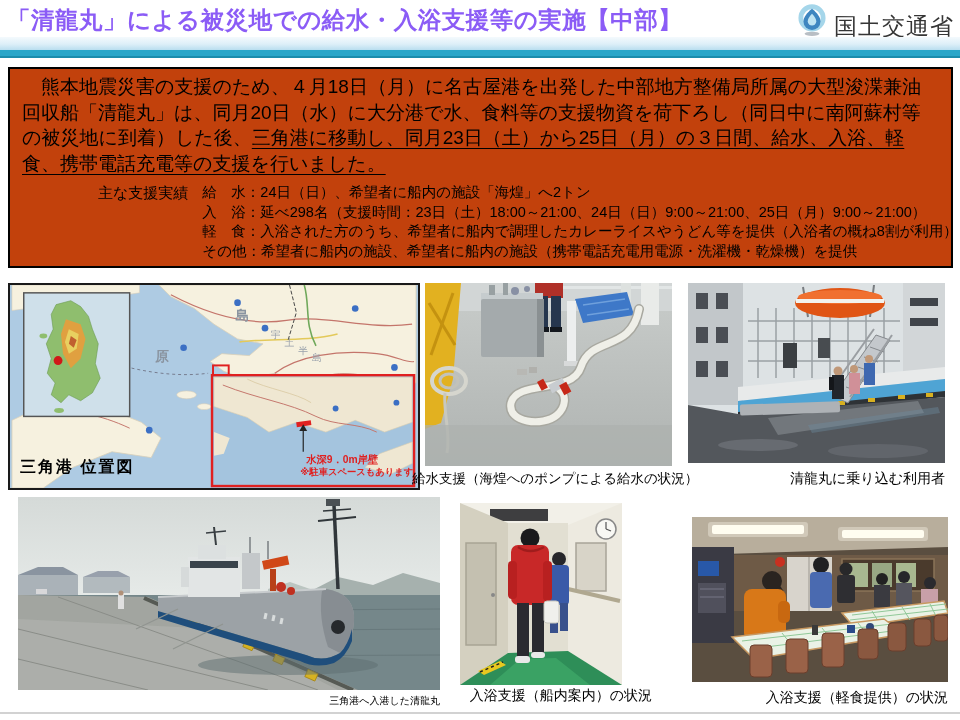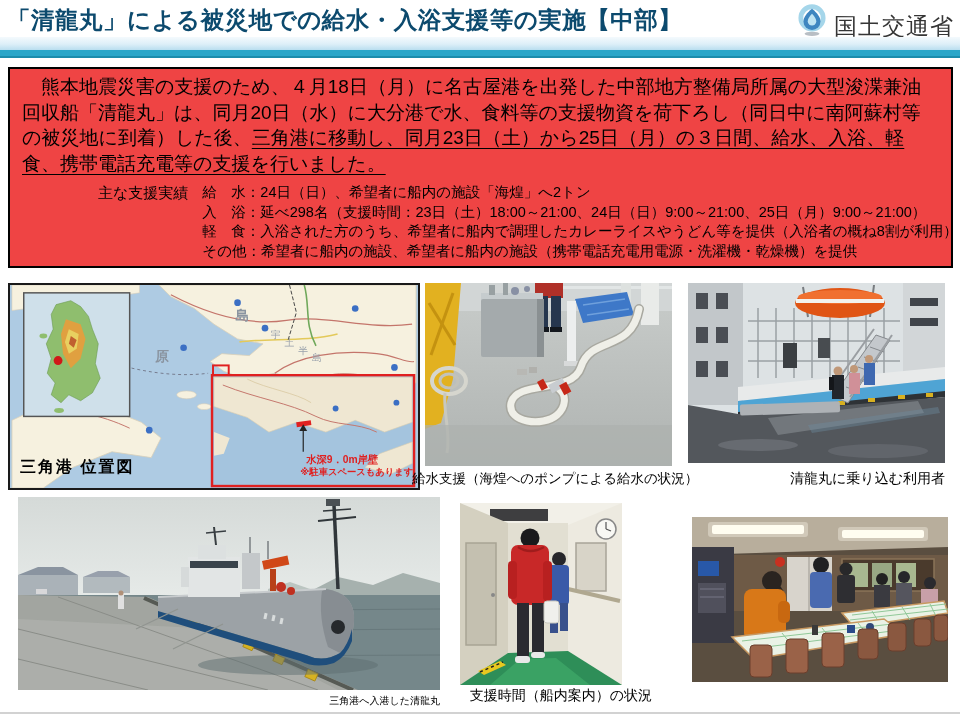--- a/index.html
+++ b/index.html
@@ -4,31 +4,31 @@
 <style>
   html,body{margin:0;padding:0;background:#888;}
   *{box-sizing:border-box;}
   .slide{
     position:relative;width:960px;height:720px;background:#ffffff;overflow:hidden;
     font-family:"Liberation Sans","DejaVu Sans",sans-serif;margin:0 auto;
   }
   
   .title{
     position:absolute;left:7px;top:4px;font-size:23.5px;font-weight:bold;
-    color:#0c4a6e;letter-spacing:0.5px;white-space:nowrap;
+    color:#8b5cf6;letter-spacing:0.5px;white-space:nowrap;
   }
   .logo{position:absolute;right:6px;top:2px;height:36px;display:flex;align-items:center;gap:5px;}
   .logo-text{font-size:23px;color:#353535;letter-spacing:1px;font-weight:500;margin-top:13px;}
   .band-light{position:absolute;left:0;top:37px;width:960px;height:13px;
     background:linear-gradient(180deg,#F4FAFD 0%,#DDEFF8 55%,#B9DEEF 100%);}
   .band-teal{position:absolute;left:0;top:50px;width:960px;height:8px;background:#2AA6C9;border-bottom:2px solid #1B8CAC;}
   
   .infobox{
     position:absolute;left:8px;top:67px;width:945px;height:201px;
-    background:#ef4444;border:2px solid #000;padding:5px 12px 0 12px;
+    background:#c2410c;border:2px solid #000;padding:5px 12px 0 12px;
   }
   .para{margin:0;font-size:19px;line-height:25.5px;color:#000;}
   .ul{text-decoration:underline;text-underline-offset:4px;}
   .results{display:flex;margin-top:7px;font-size:14.5px;line-height:19.5px;color:#000;justify-content:space-between;}
   .results-label{margin-left:76px;font-size:15px;white-space:nowrap;}
   .results-lines{margin-left:14px;}
   .rline{white-space:nowrap;}
   
   .map{position:absolute;left:8px;top:283px;width:412px;height:207px;border:2px solid #1A1A1A;background:#AECBE3;}
   .map svg{display:block;width:100%;height:100%;}
@@ -430,21 +430,21 @@
         <rect x="48" y="58" width="9" height="38" rx="4" fill="#B82020"></rect>
         <rect x="83" y="58" width="9" height="40" rx="4" fill="#B82020"></rect>
         <rect x="57" y="100" width="12" height="54" fill="#2A2A30"></rect>
         <rect x="72" y="100" width="12" height="50" fill="#2A2A30"></rect>
         <rect x="55" y="153" width="15" height="7" rx="3" fill="#E8E8E8"></rect>
         <rect x="71" y="149" width="14" height="6" rx="3" fill="#E8E8E8"></rect>
         <rect x="84" y="98" width="15" height="22" rx="3" fill="#F0F0EC" stroke="#C8C8C0" stroke-width="1"></rect>
       </g>
     </svg>
   </div>
-  <div class="cap" id="cap-corridor">支援時間（船内案内）の状況</div>
+  <div class="cap" id="cap-corridor">入浴支援（船内案内）の状況</div>
 
   <div class="photo" id="photo-mess">
     <svg viewBox="0 0 256 165">
       <rect width="256" height="165" fill="#5A4E40"></rect>
       <polygon points="0,0 256,0 256,30 0,38" fill="#B8AE9C"></polygon>
       <rect x="20" y="8" width="92" height="9" rx="2" fill="#FFFDF0"></rect>
       <rect x="16" y="5" width="100" height="15" rx="3" fill="#FFFDF0" opacity="0.35"></rect>
       <rect x="150" y="13" width="82" height="8" rx="2" fill="#FFFDF0"></rect>
       <rect x="146" y="10" width="90" height="14" rx="3" fill="#FFFDF0" opacity="0.35"></rect>
       <rect x="0" y="38" width="256" height="56" fill="#6E5A46"></rect>
@@ -506,15 +506,16 @@
         <rect x="58" y="128" width="22" height="32" rx="4" fill="#9A6248"></rect>
         <rect x="94" y="122" width="22" height="34" rx="4" fill="#9A6248"></rect>
         <rect x="130" y="116" width="22" height="34" rx="4" fill="#9A6248"></rect>
         <rect x="166" y="112" width="20" height="30" rx="4" fill="#8A5840"></rect>
         <rect x="196" y="106" width="18" height="28" rx="4" fill="#8A5840"></rect>
         <rect x="222" y="102" width="17" height="27" rx="4" fill="#8A5840"></rect>
         <rect x="242" y="98" width="14" height="26" rx="4" fill="#8A5840"></rect>
       </g>
     </svg>
   </div>
+  <div class="cap" id="cap-mess">入浴支援（軽食提供）の状況</div>
 
   <div class="bottom-line"></div>
 </div>
 
 </body></html>

